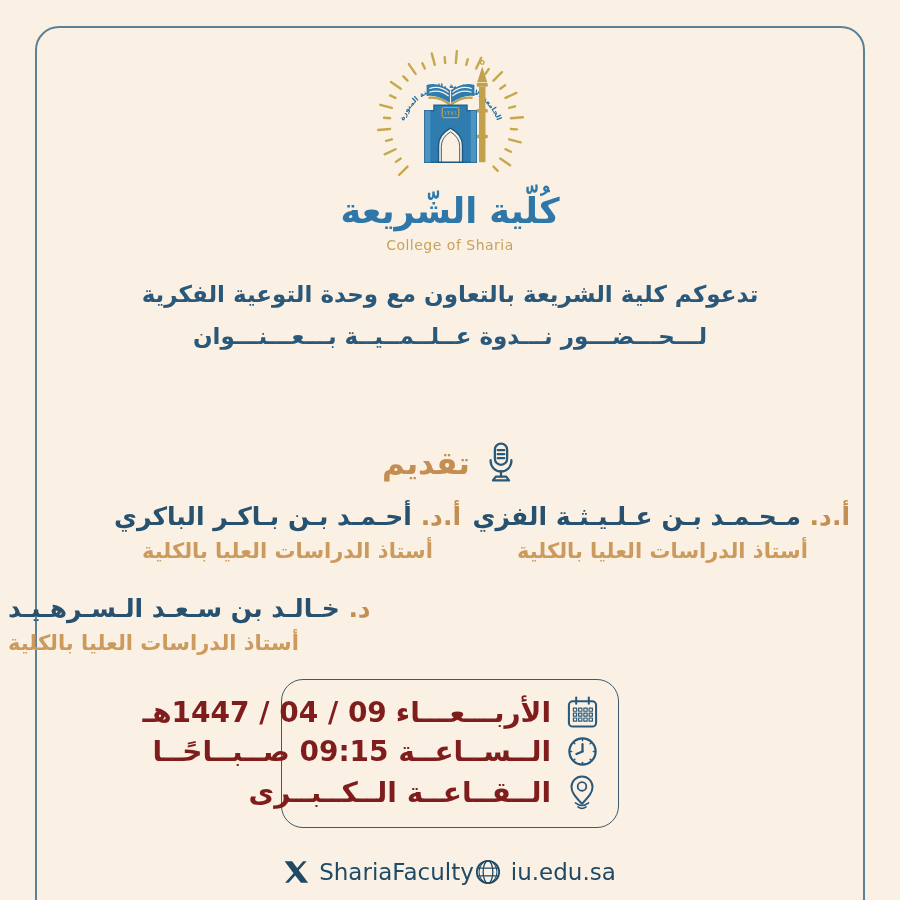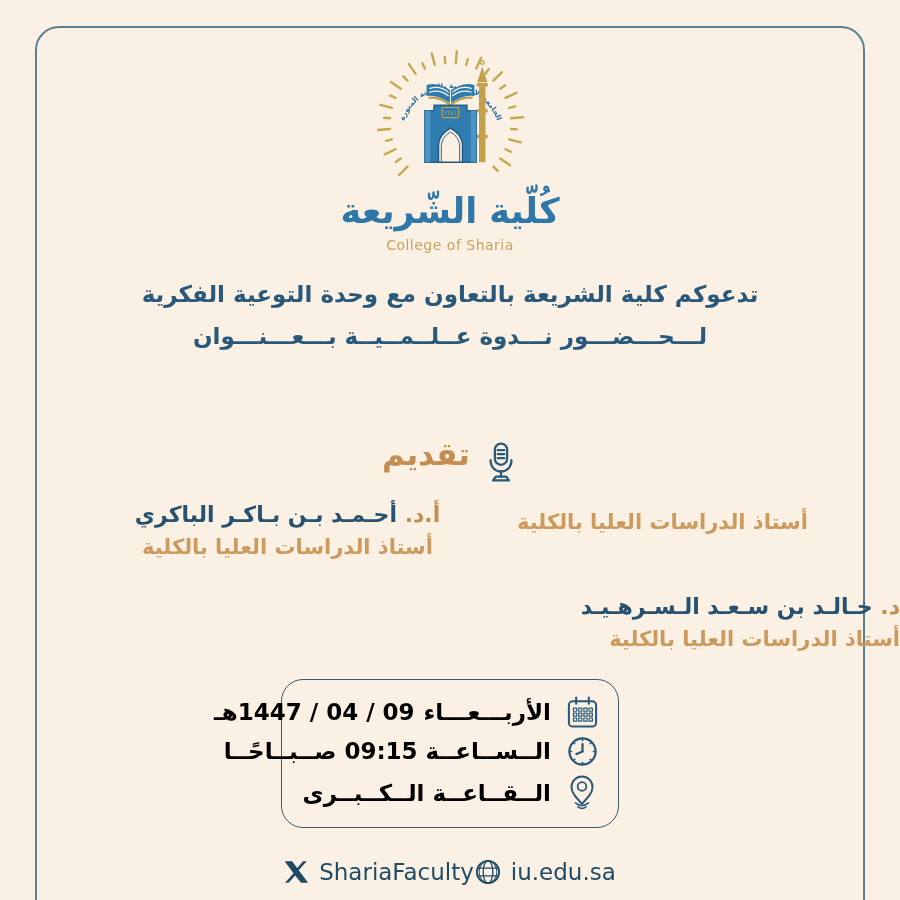--- a/index.html
+++ b/index.html
@@ -47,40 +47,40 @@
   }
   .invite-line.l1{top:281px;}
   .invite-line.l2{top:323px;}
   .seminar-title{
     position:absolute;top:367px;left:0;right:0;text-align:center;white-space:nowrap;
     color:#C08A4E;font-weight:800;font-size:25px;
   }
   
   .presenting{
     position:absolute;top:436px;left:0;right:0;
-    display:flex;justify-content:center;align-items:flex-start;gap:14px;
+    display:flex;justify-content:center;align-items:center;gap:14px;
   }
   .presenting .label{font-size:31px;font-weight:700;color:var(--gold);}
   .stroke-icon{stroke:#2A5878;fill:none;stroke-linecap:round;stroke-linejoin:round;}
   
   .presenters{position:absolute;top:502px;left:100px;right:50px;display:flex;}
   .presenter{width:50%;text-align:center;}
-  .presenter-solo{position:absolute;top:594px;left:0;right:0;text-align:right;}
-  .p-name{font-size:22px;font-weight:700;color:#27516F;white-space:nowrap;}
+  .presenter-solo{position:absolute;top:594px;left:0;right:0;text-align:left;padding-left:8px;}
+  .p-name{font-size:25px;font-weight:700;color:#27516F;white-space:nowrap;}
   .p-name .prefix{color:var(--gold);}
   .p-role{margin-top:8px;font-size:21px;font-weight:600;color:var(--gold-soft);white-space:nowrap;}
   
   .details{
     position:absolute;top:679px;left:50%;transform:translateX(-50%);
     width:338px;height:149px;border:1.6px solid #3E586C;border-radius:22px;
     padding:12px 18px;display:flex;flex-direction:column;justify-content:space-around;
   }
   .d-row{display:flex;align-items:center;gap:13px;}
   .d-icon{flex:0 0 36px;display:flex;justify-content:center;align-items:center;}
-  .d-text{font-size:23px;font-weight:700;color:#000000;white-space:nowrap;}
+  .d-text{font-size:28px;font-weight:700;color:#7f1d1d;white-space:nowrap;}
   .date-num{margin-left:0;margin-right:9px;}
   
   .footer{
     position:absolute;top:849px;left:0;right:0;height:46px;direction:ltr;
     display:flex;justify-content:center;align-items:center;
   }
   .f-item{display:flex;align-items:center;gap:9px;color:var(--blue-dark);font-size:23px;}
   .f-item .x-fill{fill:var(--blue-dark);}
   .f-college{font-weight:700;font-size:24px;color:var(--blue-dark);margin-left:22px;}
 </style>
@@ -171,20 +171,24 @@
       <line x1="14.5" y1="18.4" x2="21.5" y2="18.4"></line>
       <path d="M7,20.5 v1 a11,11 0 0 0 22,0 v-1"></path>
       <line x1="18" y1="32.5" x2="18" y2="38"></line>
       <path d="M12.5,38 h11 l3,4 h-17 Z"></path>
     </svg>
     <span class="label">تقديم</span>
   </div>
 
   <div class="presenters">
     <div class="presenter">
+      <div class="p-name">
+        <span class="prefix">أ.د.</span>
+        <span>مـحـمـد بـن عـلـيـثـة الفزي</span>
+      </div>
       <div class="p-role">أستاذ الدراسات العليا بالكلية</div>
     </div>
     <div class="presenter">
       <div class="p-name">
         <span class="prefix">أ.د.</span>
         <span>أحـمـد بـن بـاكـر الباكري</span>
       </div>
       <div class="p-role">أستاذ الدراسات العليا بالكلية</div>
     </div>
   </div>

